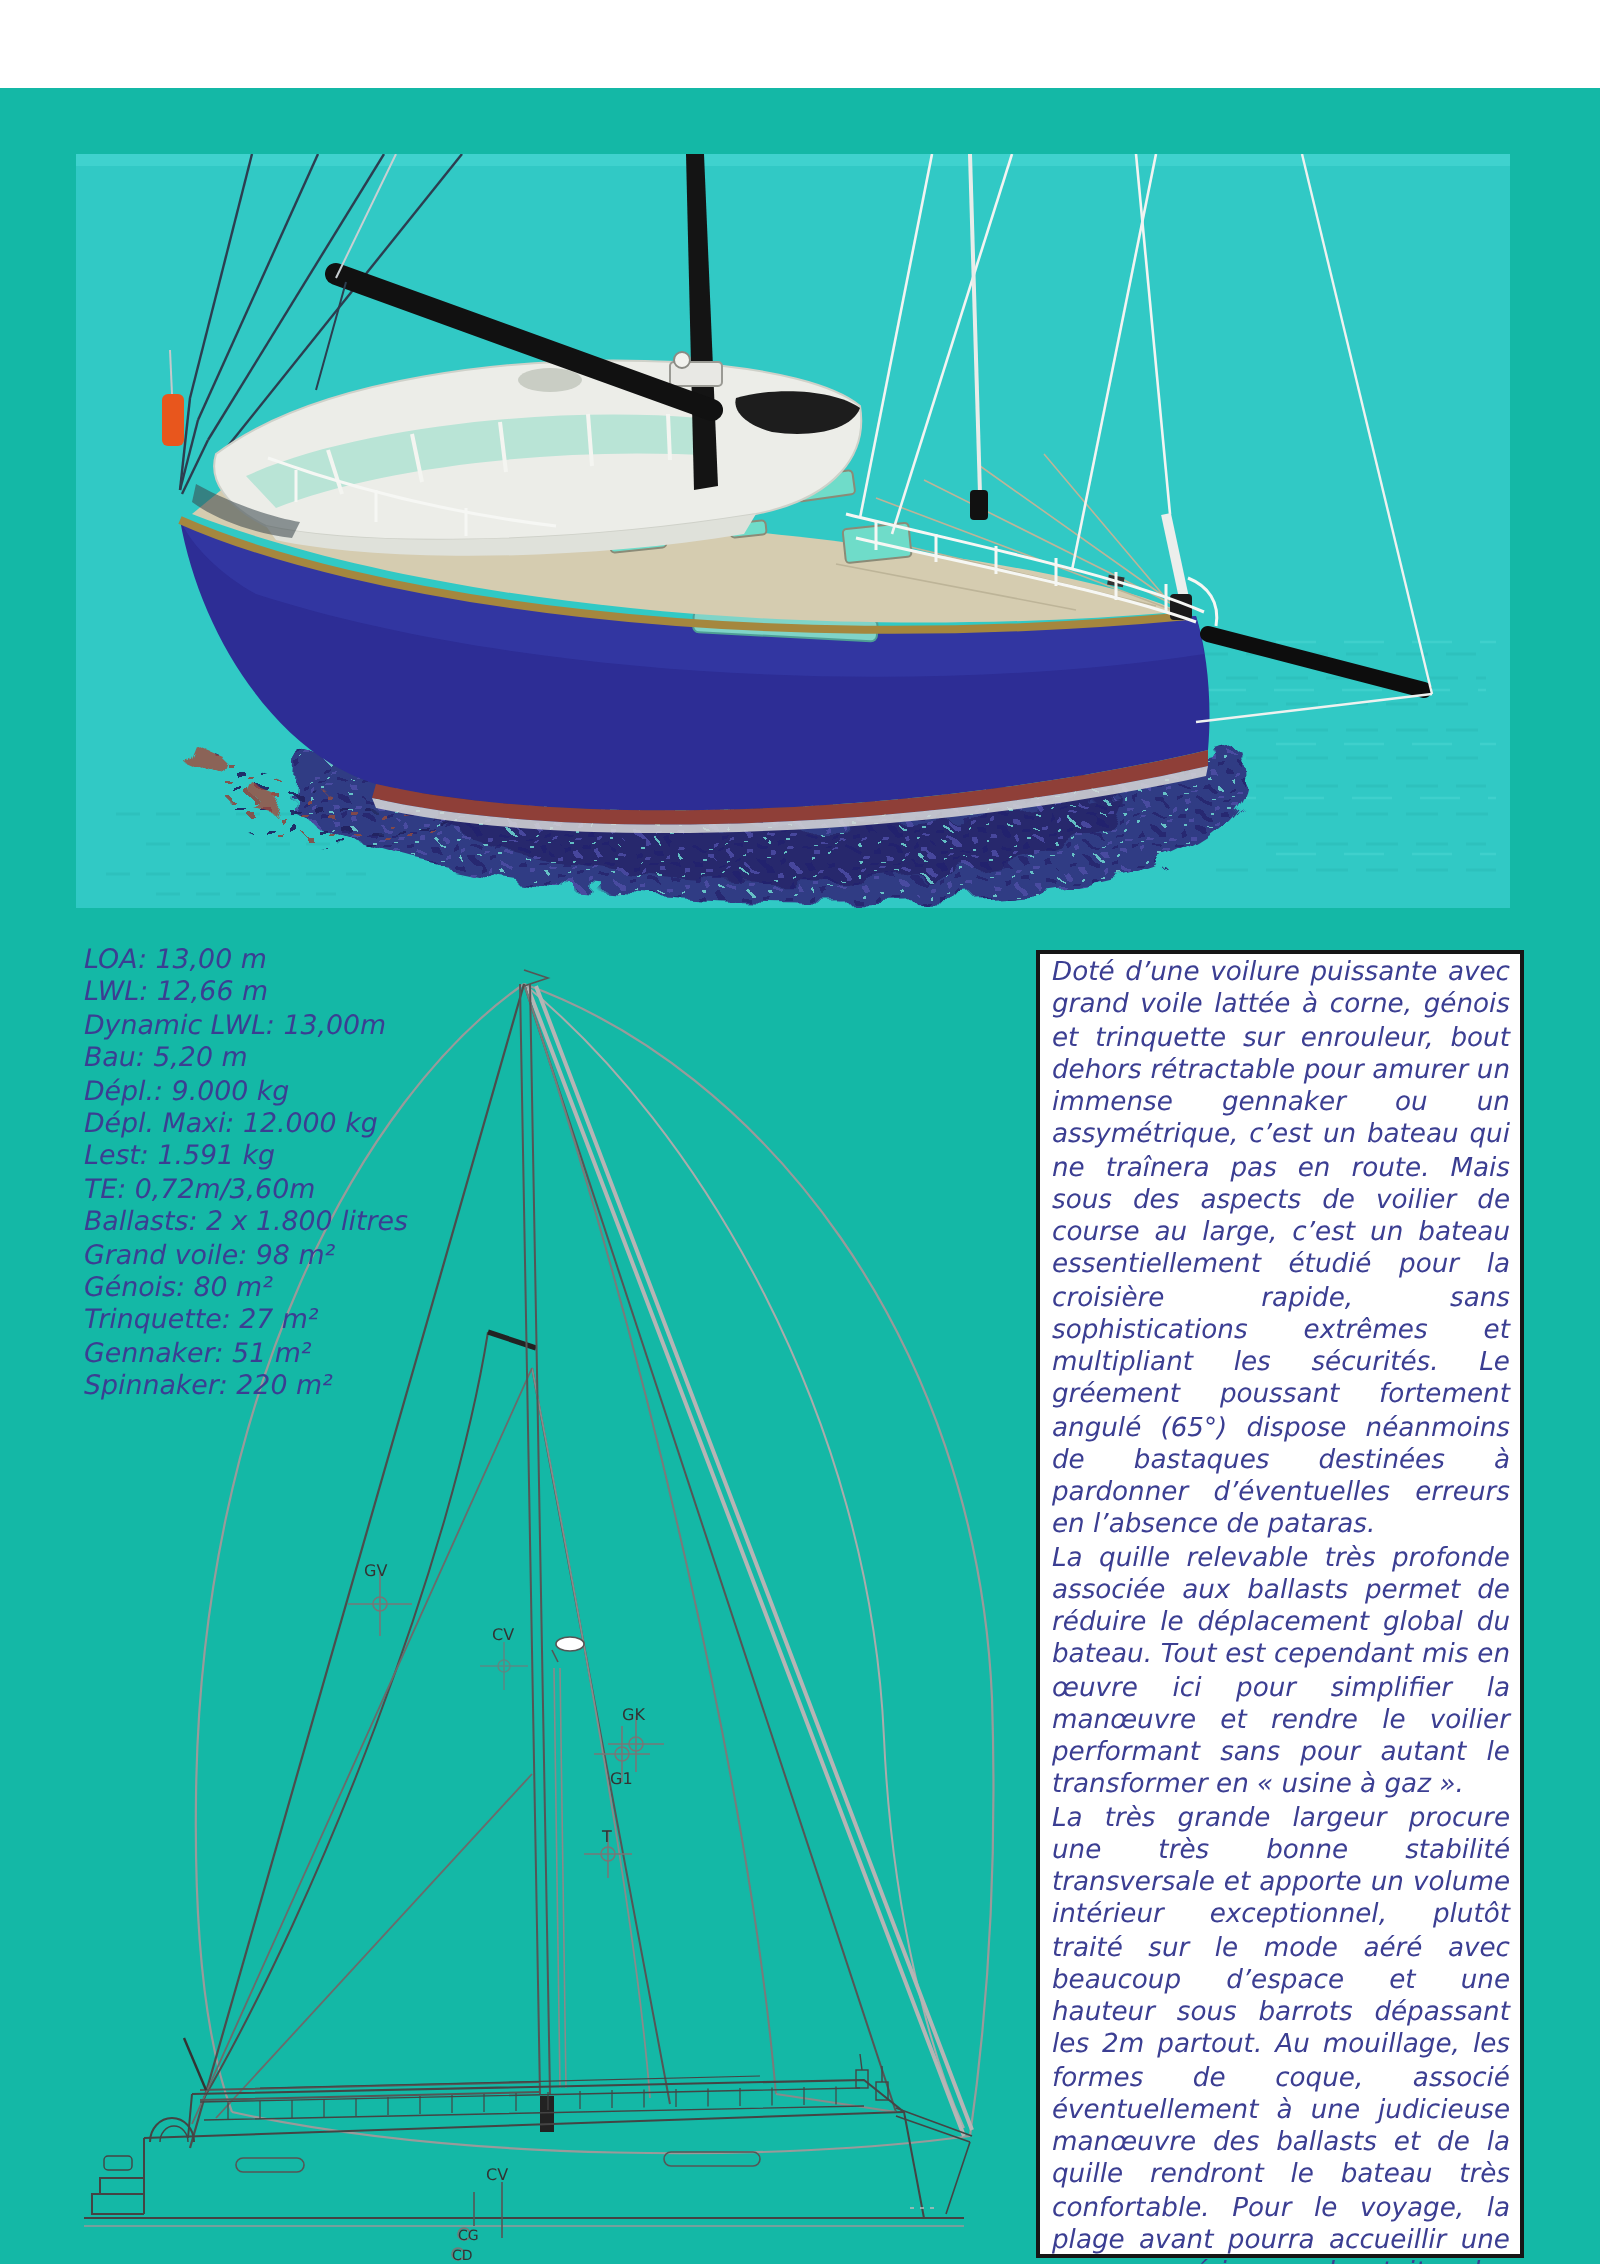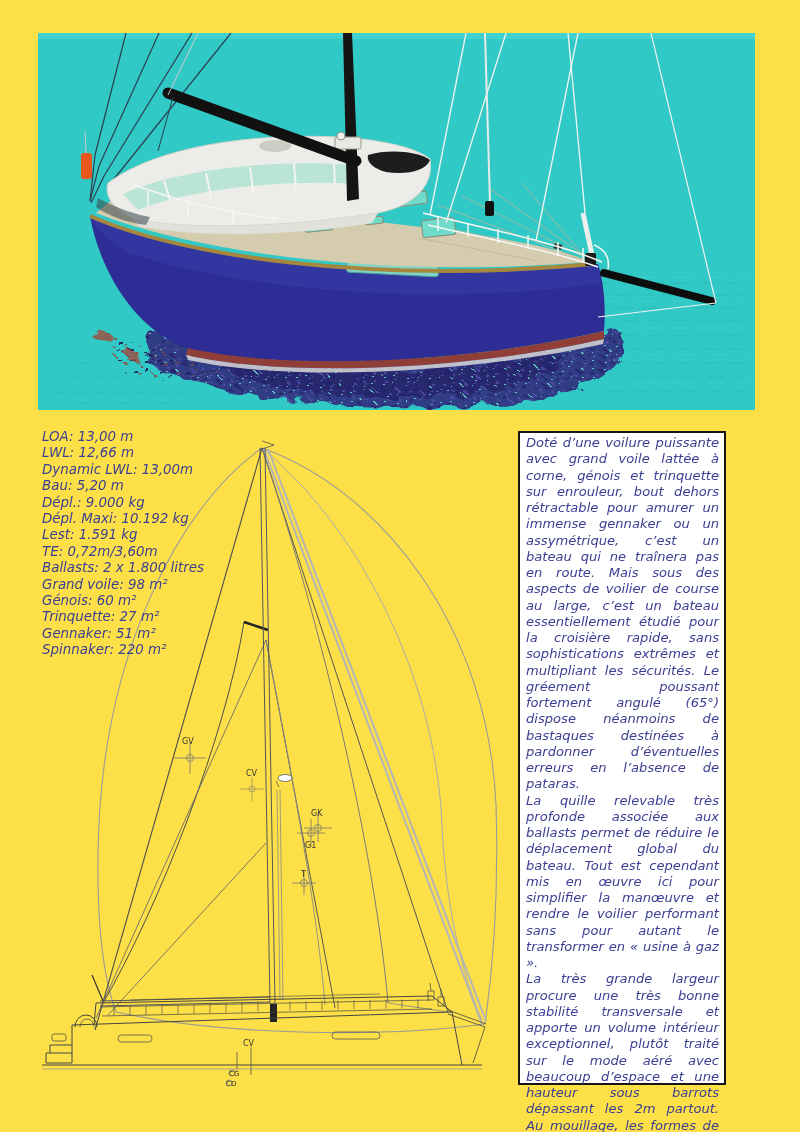--- a/index.html
+++ b/index.html
@@ -1,30 +1,30 @@
 <!DOCTYPE html>
 <html><head>
 <meta charset="utf-8">
 <style>
   html,body{margin:0;padding:0;background:#ffffff;}
   body{width:800px;height:1132px;position:relative;font-family:"DejaVu Sans",sans-serif;}
-  .page{position:absolute;inset:0;background:#fde047;overflow:hidden;}
+  .page{position:absolute;inset:0;background:#14b8a6;overflow:hidden;margin-top:44px;}
 
   
   .hero{position:absolute;left:38px;top:33px;width:717px;height:377px;z-index:1;}
 
   
   .sailplan{position:absolute;left:30px;top:435px;width:500px;height:665px;z-index:2;}
 
   
   .specs{position:absolute;left:42px;top:429px;z-index:3;list-style:none;margin:0;padding:0;
          color:#3b3e92;font-style:italic;font-size:13.4px;line-height:16.4px;white-space:nowrap;}
 
   
-  .descbox{position:absolute;left:518px;top:431px;width:208px;height:654px;z-index:3;
+  .descbox{position:absolute;left:518px;top:431px;width:244px;height:654px;z-index:3;
            box-sizing:border-box;border:2px solid #161616;background:#ffffff;
            padding:2px 5px 4px 6px;color:#3b3e92;font-style:italic;
            font-size:13.1px;line-height:16.25px;text-align:justify;}
   .descbox p{margin:0;}
 
   .svgtext{font-family:"DejaVu Sans",sans-serif;font-size:8px;fill:#333;}
   .svgtext-sm{font-family:"DejaVu Sans",sans-serif;font-size:7px;fill:#333;}
 </style>
 </head>
 <body>
@@ -166,26 +166,26 @@
       <path d="M48,120 L47,98" stroke="#c4c9cb" stroke-width="1"></path>
     </g>
   </svg>
 
   <ul class="specs">
     <li>LOA: 13,00 m</li>
     <li>LWL: 12,66 m</li>
     <li>Dynamic LWL: 13,00m</li>
     <li>Bau: 5,20 m</li>
     <li>Dépl.: 9.000 kg</li>
-    <li>Dépl. Maxi: 10.192 kg</li>
+    <li>Dépl. Maxi: 12.000 kg</li>
     <li>Lest: 1.591 kg</li>
     <li>TE: 0,72m/3,60m</li>
     <li>Ballasts: 2 x 1.800 litres</li>
     <li>Grand voile: 98 m²</li>
-    <li>Génois: 60 m²</li>
+    <li>Génois: 80 m²</li>
     <li>Trinquette: 27 m²</li>
     <li>Gennaker: 51 m²</li>
     <li>Spinnaker: 220 m²</li>
   </ul>
 
   <svg class="sailplan" viewBox="0 0 500 665" aria-hidden="true">
 
     <g fill="none">
 
       <path d="M232,13 C150,70 70,220 68,420 C67,495 74,545 86,577" stroke="#9a9a9a" stroke-width="1.1"></path>

